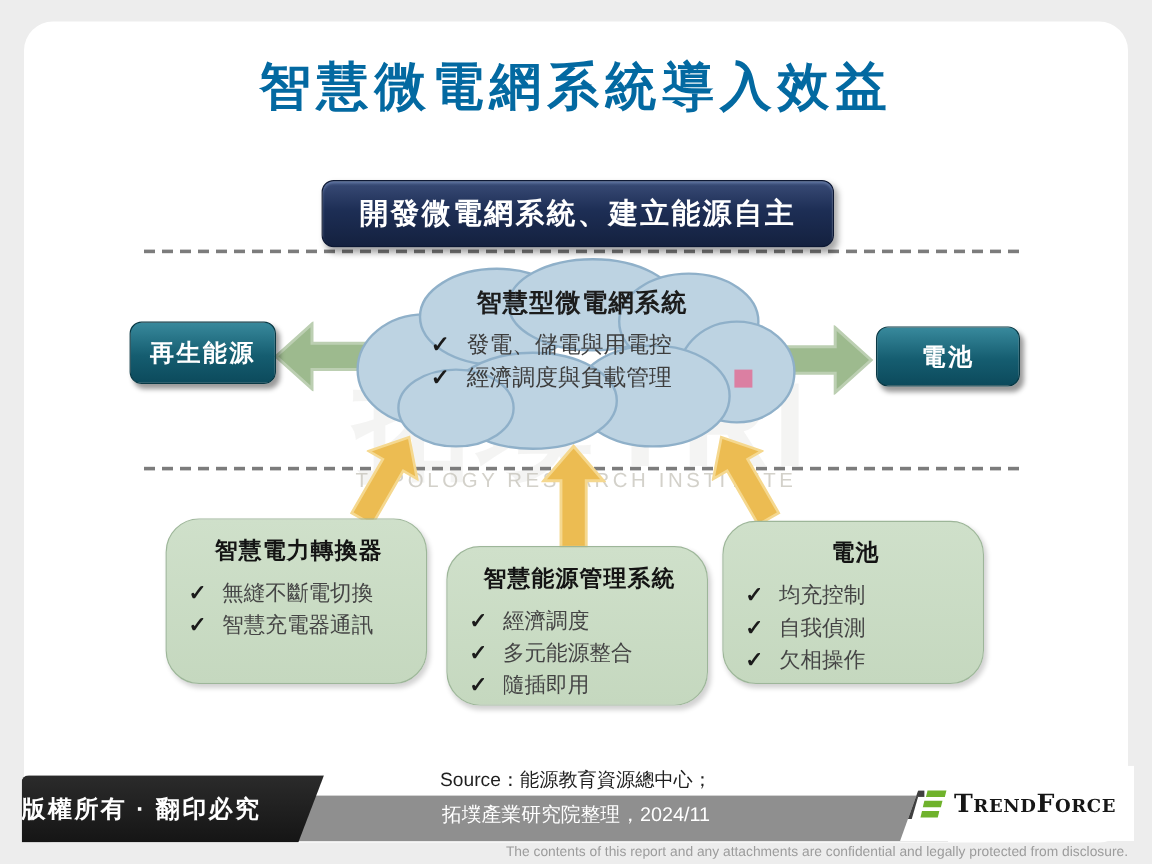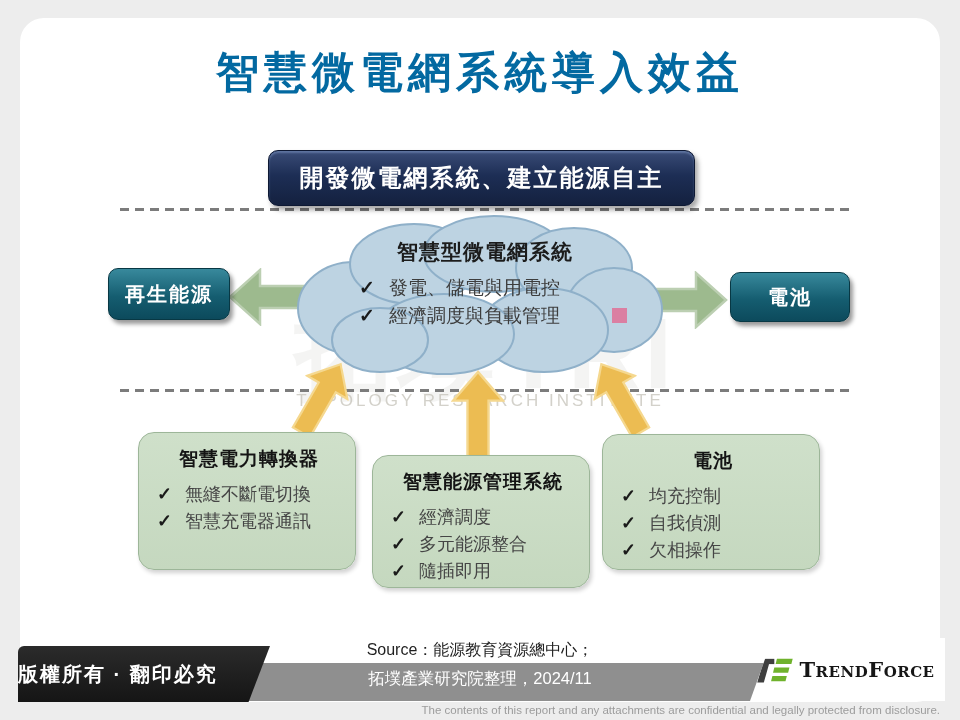--- a/index.html
+++ b/index.html
@@ -56,21 +56,21 @@
   
   .g-arrow { position:absolute; z-index:3; }
   .g-arrow.left  { left:228px; top:268px; }
   .g-arrow.right { left:648px; top:271px; transform:scaleX(-1); }
   .y-arrow { position:absolute; z-index:3; }
   .y-arrow.mid   { left:451px; top:370px; }
   .y-arrow.lft   { left:295px; top:352px; transform:rotate(30deg); }
   .y-arrow.rgt   { left:597px; top:352px; transform:rotate(-30deg); }
 
   
-  .gbox { position:absolute; width:218px; border-radius:16px; z-index:4;
+  .gbox { position:absolute; width:218px; border-radius:28px; z-index:4;
     background:linear-gradient(180deg,#cfe0ca 0%, #c5d8bf 100%);
     border:1.5px solid #9db699; box-shadow:2px 3px 4px rgba(0,0,0,0.18);
     padding:13px 10px 10px 14px; }
   .gbox.b1 { left:138px; top:432px; height:138px; }
   .gbox.b2 { left:372px; top:455px; height:133px; }
   .gbox.b3 { left:602px; top:434px; height:136px; }
   .gbox-title { text-align:center; font-size:19px; font-weight:700; color:#141414;
     letter-spacing:1px; margin-bottom:9px; }
   .gbox-item { display:flex; gap:13px; font-size:18px; color:#454545; line-height:27px;
     padding-left:4px; }
@@ -84,21 +84,21 @@
     font-size:16.5px; color:#ffffff; z-index:8; }
   .copy-shape { position:absolute; left:18px; top:646px; width:252px; height:56px;
     background:linear-gradient(180deg,#2b2b2b,#151515);
     clip-path:polygon(0 0, 100% 0, 91.5% 100%, 0 100%);
     border-radius:6px 0 0 0;
     display:flex; align-items:center; z-index:8; }
   .copy-shape span { color:#fff; font-size:20px; font-weight:700; letter-spacing:2px;
     }
   .brand-shape { position:absolute; left:748px; top:638px; width:197px; height:63px;
     background:#ffffff; clip-path:polygon(12.5% 0, 100% 0, 100% 100%, 1% 100%);
-    display:flex; align-items:center; justify-content:center; padding-right:6px;
+    display:flex; align-items:center; justify-content:flex-start; padding-right:6px;
     z-index:9; }
   .brand-inner { display:flex; align-items:center; gap:5px; }
   .brand-text { font-family:"DejaVu Serif", serif; color:#161616; white-space:nowrap;
     font-weight:600; letter-spacing:0.5px; }
   .brand-text .big { font-size:21px; } .brand-text .sm { font-size:15px; }
   .disclaimer { position:absolute; left:20px; top:704px; width:920px;
     font-size:11.5px; color:#9c9c9c; z-index:7;text-align:right; }
 </style>
 </head>
 <body>

